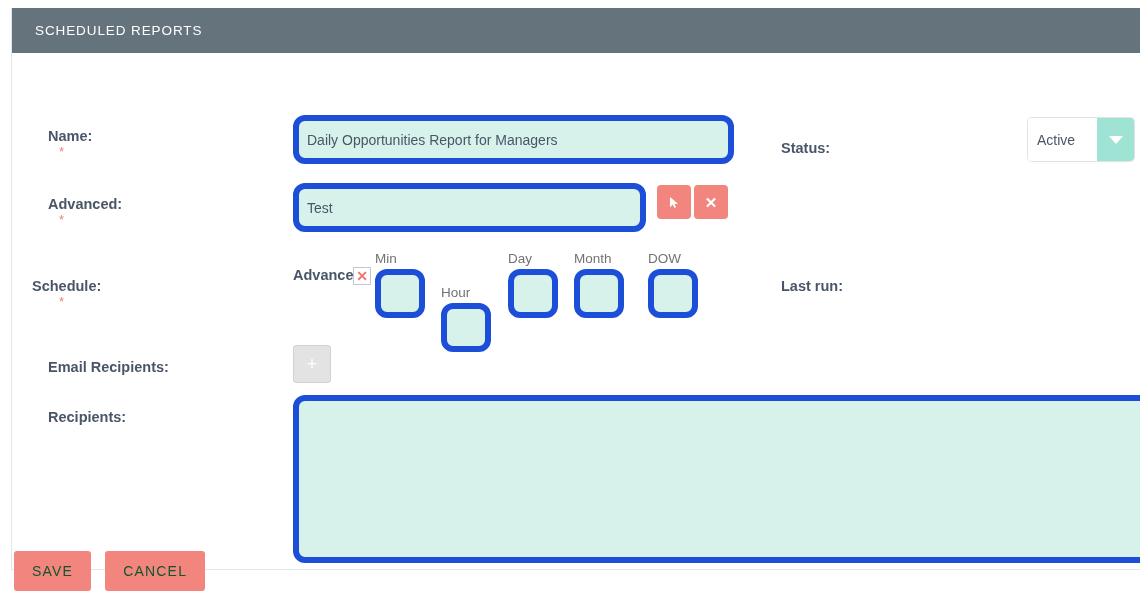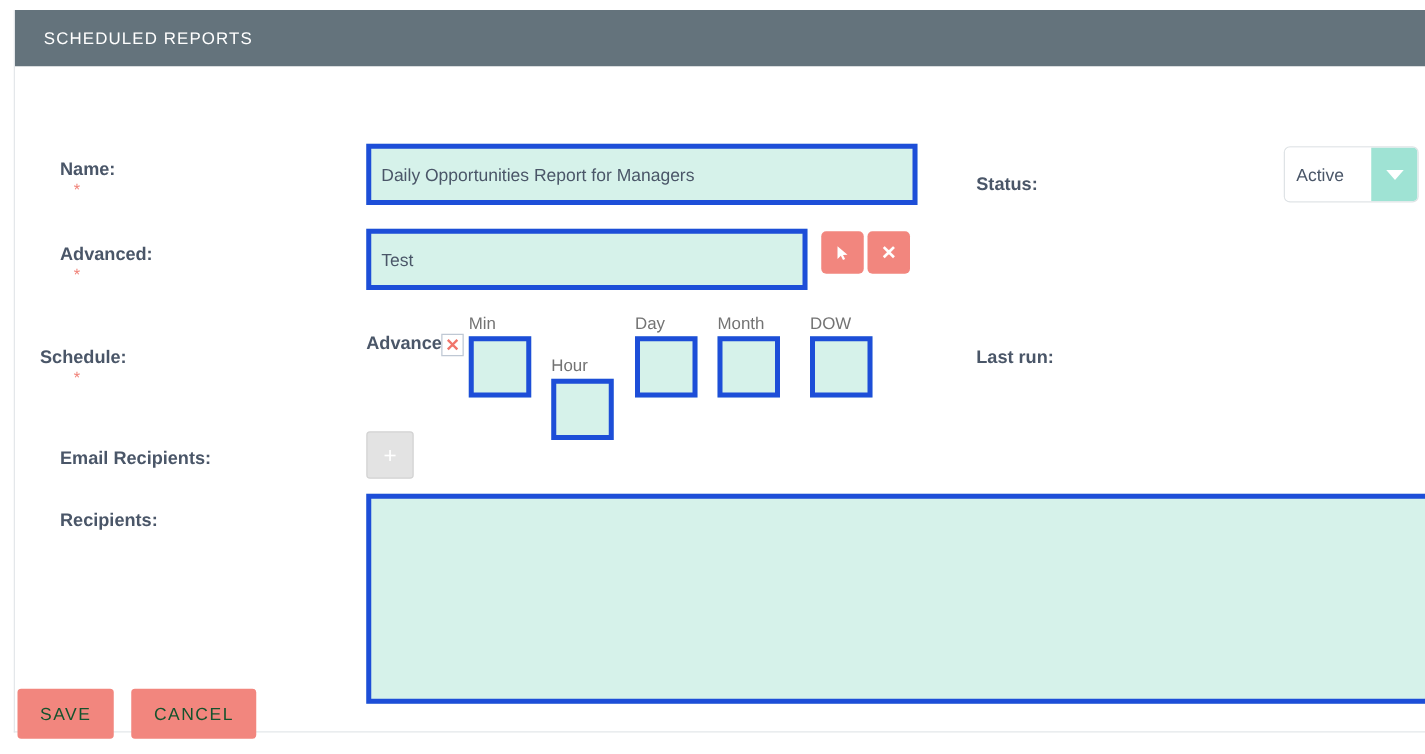--- a/index.html
+++ b/index.html
@@ -43,21 +43,21 @@
     box-sizing: border-box;
   }
   .card-header-title {
     color: #ffffff;
     font-size: 13.5px;
     letter-spacing: 0.9px;
     font-weight: 400;
   }
 
   .card-body {
-    padding: 38px 0 24px 0;
+    padding: 22px 0 24px 0;
     position: relative;
     min-height: 470px;
   }
 
   
   .row {
     position: absolute;
     left: 0;
     width: 100%;
   }
@@ -72,22 +72,22 @@
   .req {
     position: absolute;
     color: #f08278;
     font-size: 13px;
     line-height: 8px;
   }
 
   
   .mint {
     background: #d6f2ea;
-    border: 4px solid #1d4ed8;
-    border-radius: 0;
+    border: 6px solid #1d4ed8;
+    border-radius: 12px;
     box-sizing: border-box;
     color: #4a5668;
     font-size: 14px;
     font-family: "Liberation Sans", sans-serif;
     outline: none;
   }
   .text-input {
     padding: 0 8px;
   }
 

